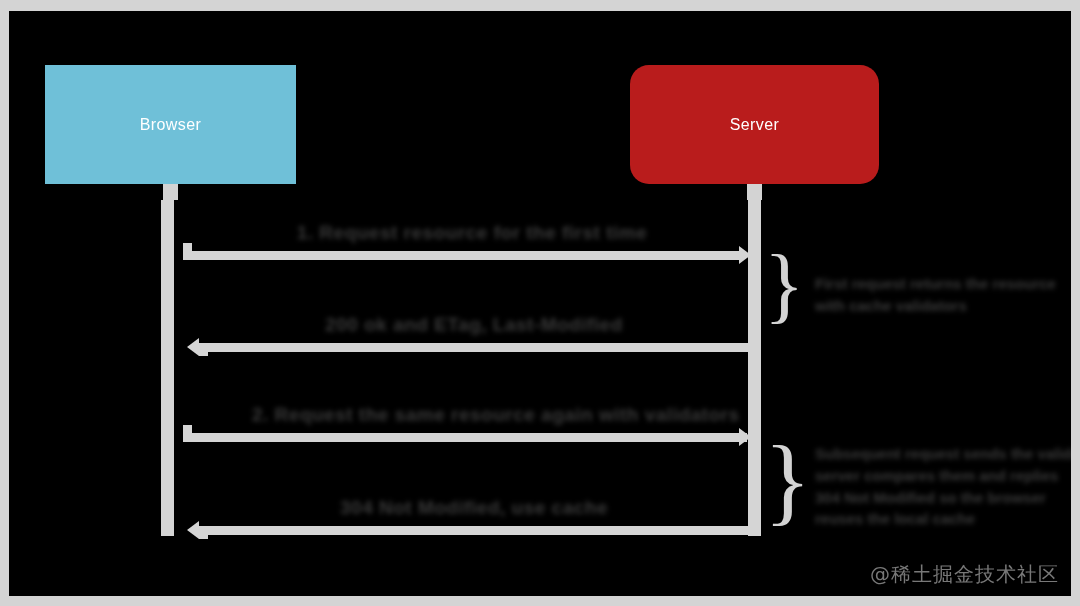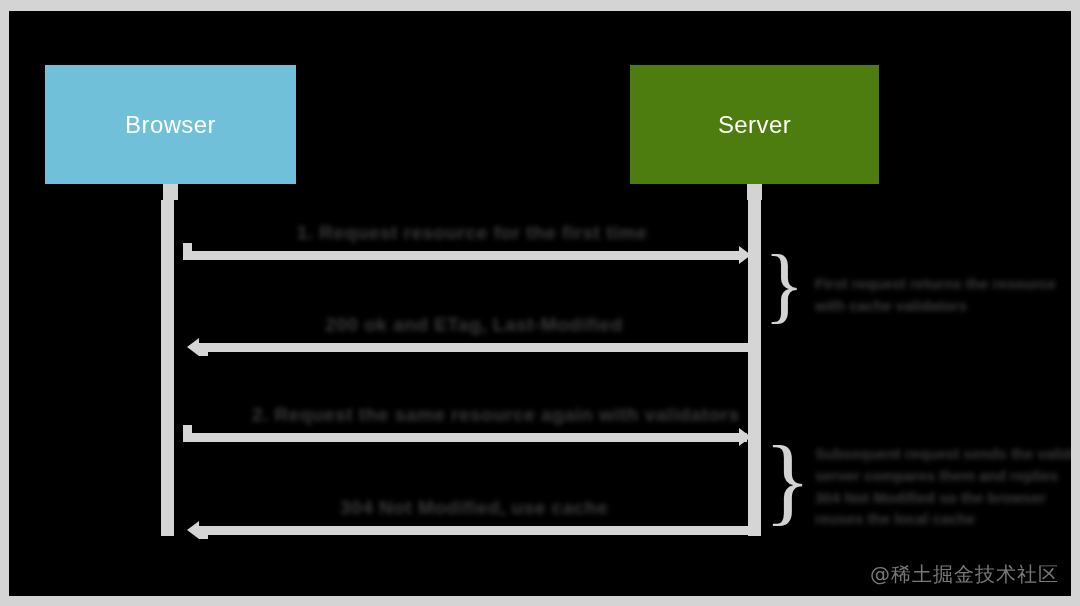--- a/index.html
+++ b/index.html
@@ -30,21 +30,21 @@
     overflow: hidden;
   }
 
   
   .participant {
     position: absolute;
     display: flex;
     align-items: center;
     justify-content: center;
     color: #ffffff;
-    font-size: 24px;
+    font-size: 16px;
     font-weight: 400;
     letter-spacing: 0.4px;
   }
   #browser-box {
     left: 36px;
     top: 54px;
     width: 251px;
     height: 119px;
   }
   #server-box {
@@ -139,21 +139,21 @@
 </head>
 <body>
 
 <div id="stage">
   <div id="canvas">
 
     <div class="participant" id="browser-box" style="background:#6fc0d8;">
       <span>Browser</span>
     </div>
 
-    <div class="participant" id="server-box" style="background:#4d7c0f;">
+    <div class="participant" id="server-box" style="background:#b91c1c;border-radius:19px;">
       <span>Server</span>
     </div>
 
     <div class="lifeline-stub" style="left:154px; top:173px; height:16px;"></div>
     <div class="lifeline-bar" style="left:152px; top:189px; height:336px;"></div>
 
     <div class="lifeline-stub" style="left:738px; top:173px; height:16px;"></div>
     <div class="lifeline-bar" style="left:739px; top:189px; height:336px;"></div>
 
     <div class="msg-label" style="left:238px; top:211px; width:450px;">1. Request resource for the first time</div>

